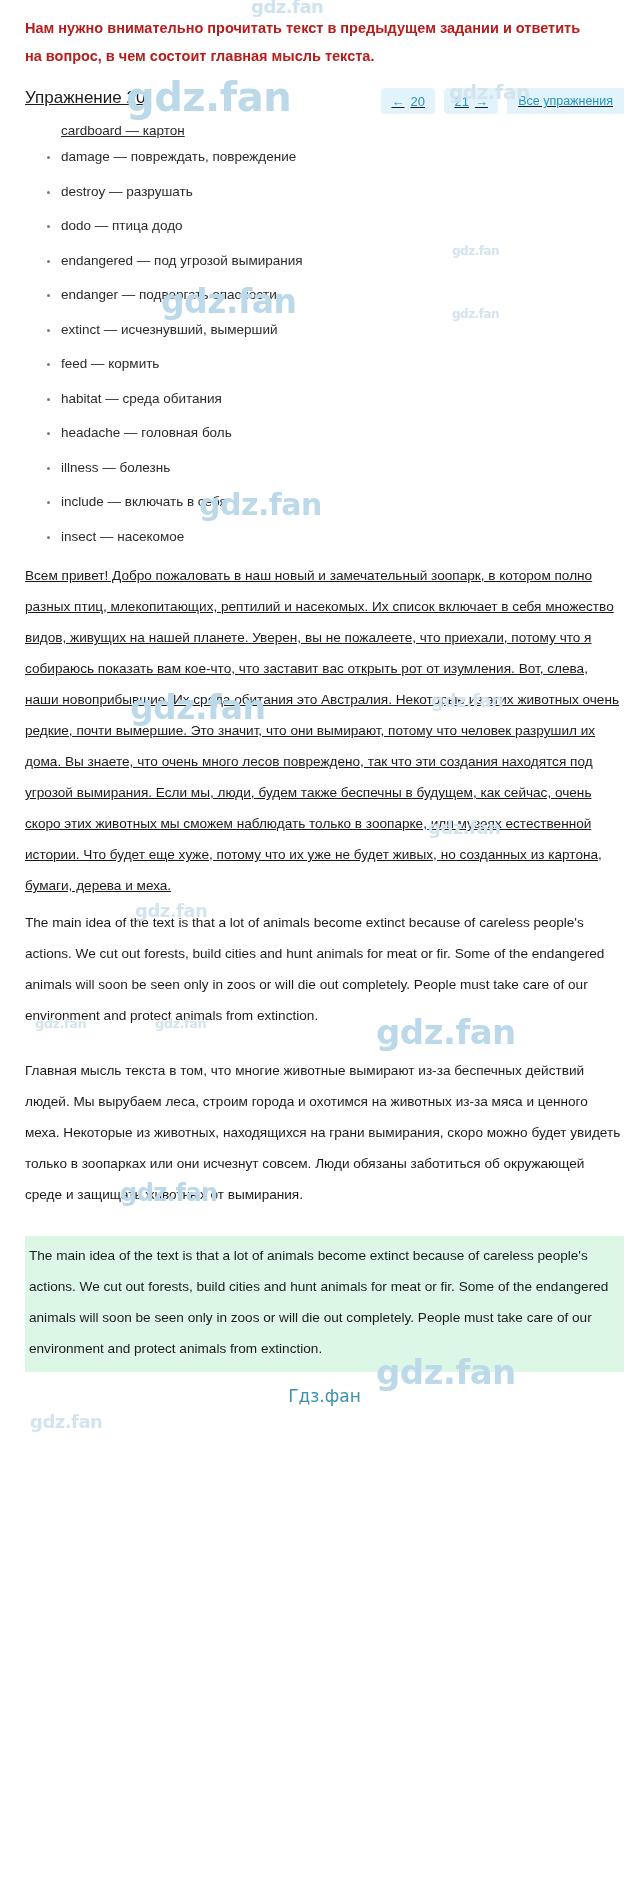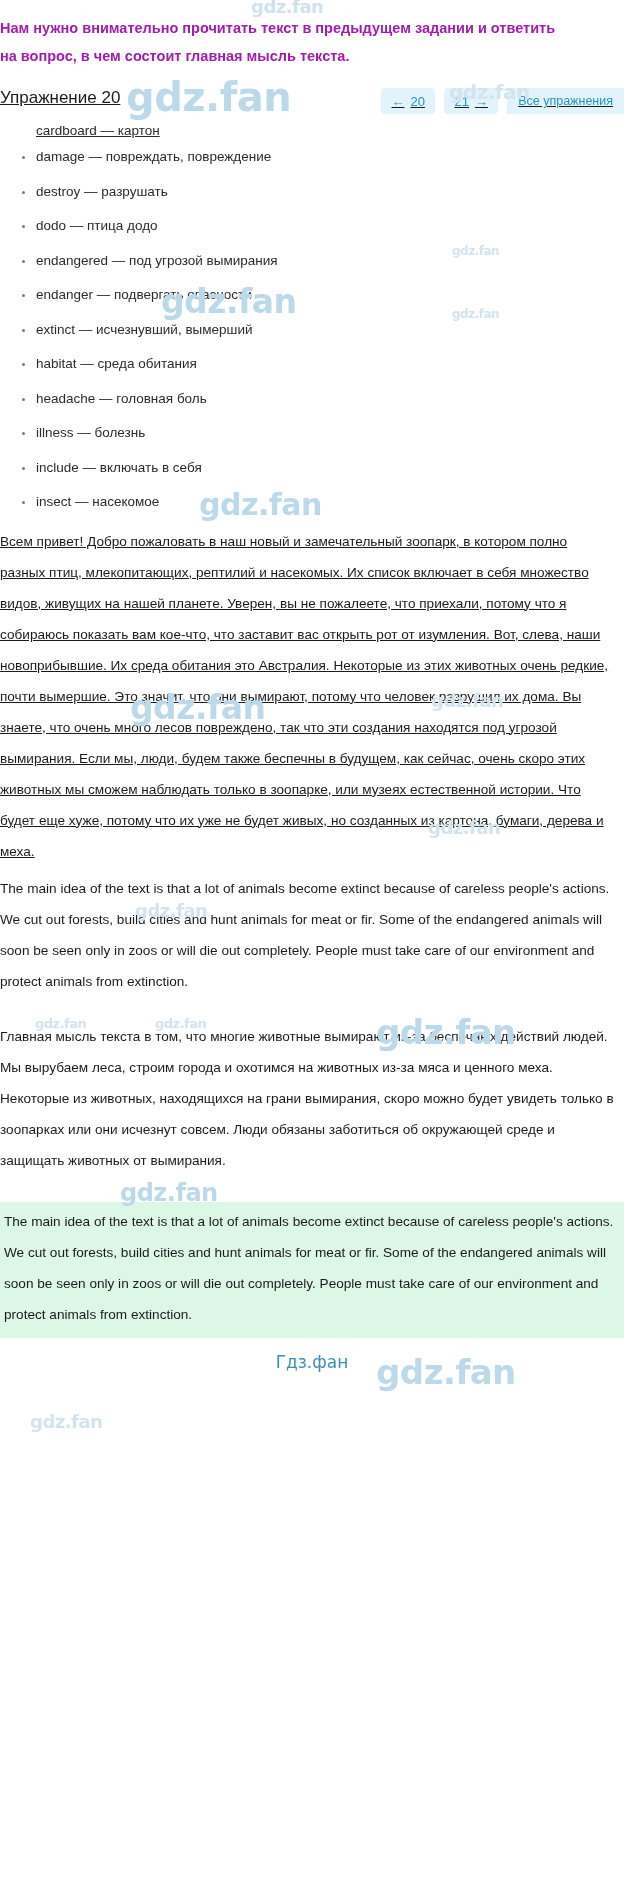--- a/index.html
+++ b/index.html
@@ -12,21 +12,21 @@
     font-family: "Liberation Sans", sans-serif;
     color: #1b1b1b;
     position: relative;
     overflow-x: hidden;
   }
   .page {
     position: relative;
     width: 632px;
     min-height: 1882px;
     box-sizing: border-box;
-    padding: 0 8px 0 0;
+    padding: 0 8px 0 25px;
   }
 
   
   .wm {
     position: absolute;
     color: #cfe3ef;
     font-family: "DejaVu Sans", sans-serif;
     font-weight: 700;
     letter-spacing: -0.5px;
     pointer-events: none;
@@ -34,21 +34,21 @@
     white-space: nowrap;
     z-index: 5;
   }
   .wm.small { color: #d3e4ee; font-weight: 700; }
   .wm.blue  { color: #bcd9ea; }
 
   
   .intro {
     font-size: 14.5px;
     line-height: 28px;
-    color: #a21caf;
+    color: #b91c1c;
     padding-top: 14px;
     font-weight: 700;
     max-width: 608px;
   }
 
   
   .ex-header {
     display: flex;
     align-items: flex-start;
     margin-top: 18px;
@@ -204,20 +204,21 @@
   </div>
 
   <ul class="vocab">
     <li class="clipped">cardboard — картон</li>
     <li>damage — повреждать, повреждение</li>
     <li>destroy — разрушать</li>
     <li>dodo — птица додо</li>
     <li>endangered — под угрозой вымирания</li>
     <li>endanger — подвергать опасности</li>
     <li>extinct — исчезнувший, вымерший</li>
+    <li>feed — кормить</li>
     <li>habitat — среда обитания</li>
     <li>headache — головная боль</li>
     <li>illness — болезнь</li>
     <li>include — включать в себя</li>
     <li>insect — насекомое</li>
   </ul>
 
   <p class="para ru-top">Всем привет! Добро пожаловать в наш новый и замечательный зоопарк, в котором полно разных птиц, млекопитающих, рептилий и насекомых. Их список включает в себя множество видов, живущих на нашей планете. Уверен, вы не пожалеете, что приехали, потому что я собираюсь показать вам кое-что, что заставит вас открыть рот от изумления. Вот, слева, наши новоприбывшие. Их среда обитания это Австралия. Некоторые из этих животных очень редкие, почти вымершие. Это значит, что они вымирают, потому что человек разрушил их дома. Вы знаете, что очень много лесов повреждено, так что эти создания находятся под угрозой вымирания. Если мы, люди, будем также беспечны в будущем, как сейчас, очень скоро этих животных мы сможем наблюдать только в зоопарке, или музеях естественной истории. Что будет еще хуже, потому что их уже не будет живых, но созданных из картона, бумаги, дерева и меха.</p>
 
   <p class="para en">The main idea of the text is that a lot of animals become extinct because of careless people's actions. We cut out forests, build cities and hunt animals for meat or fir. Some of the endangered animals will soon be seen only in zoos or will die out completely. People must take care of our environment and protect animals from extinction.</p>

